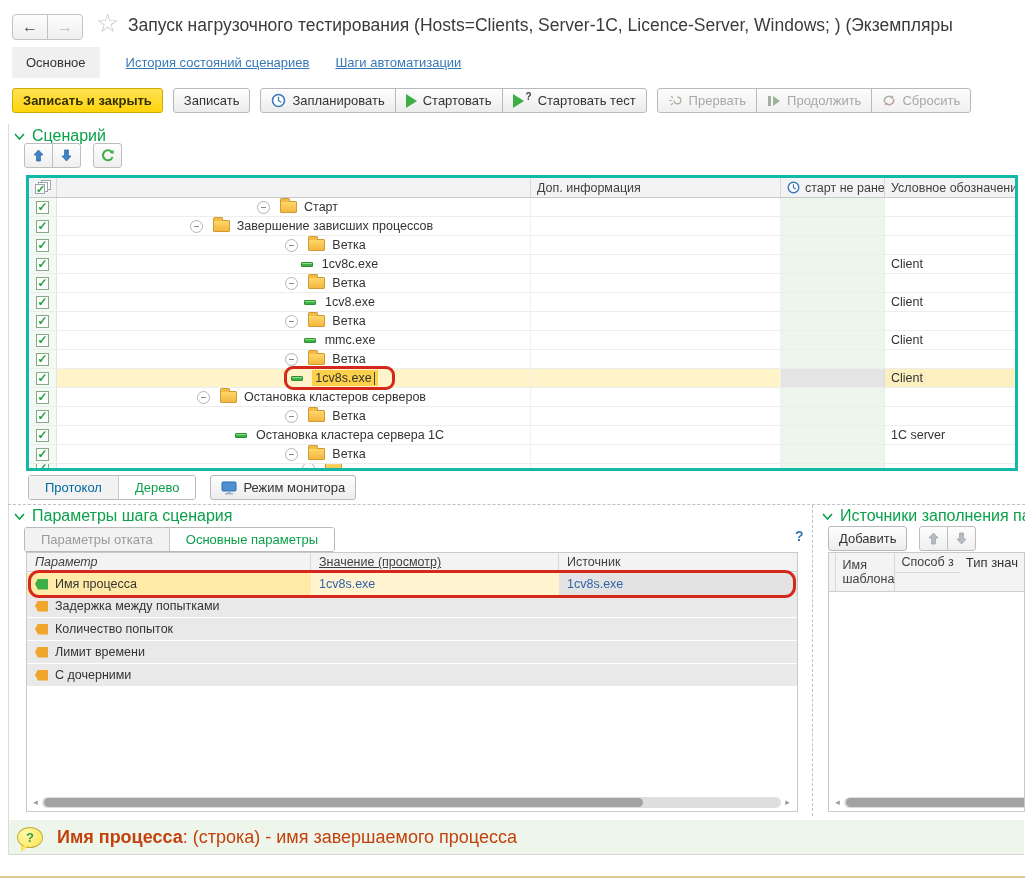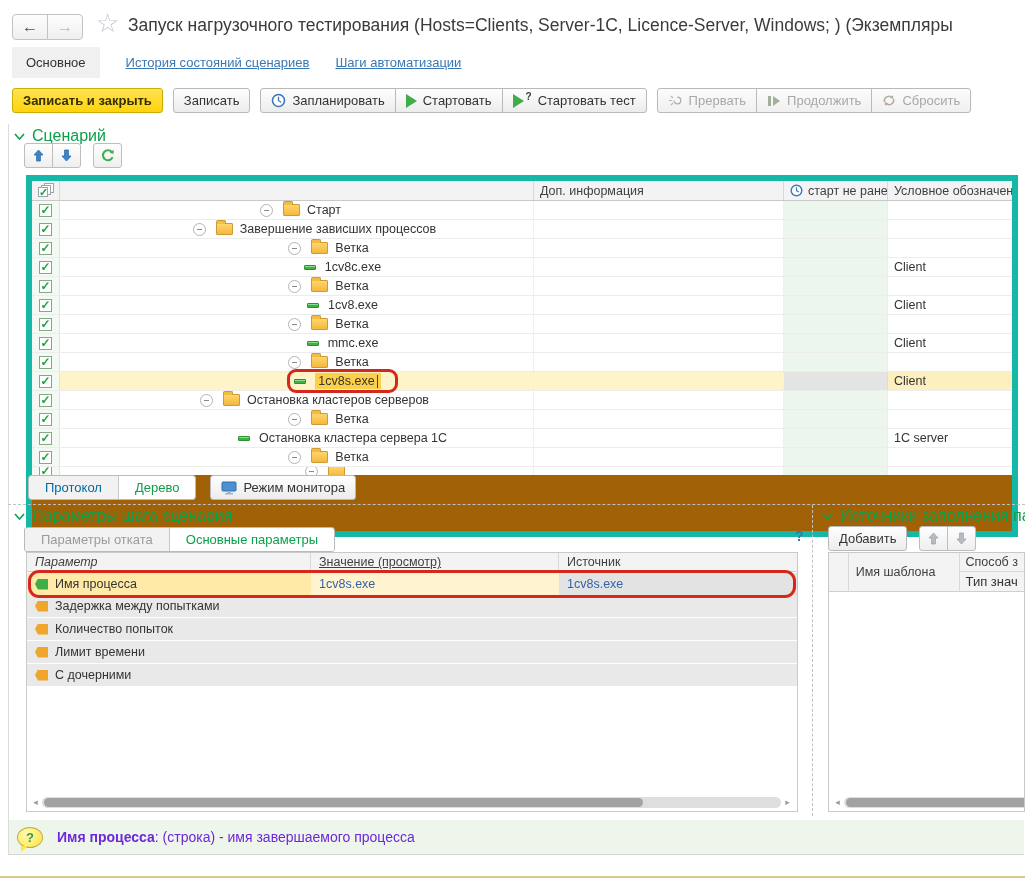--- a/index.html
+++ b/index.html
@@ -52,21 +52,21 @@
   .chev svg { display:block; }
 
   
   .treebar { left:24px; top:143px; display:flex; gap:12px; align-items:center; }
   .icobtn { width:29px; height:25px; border:1px solid #bdbdbd; border-radius:3px; background:linear-gradient(#fefefe,#efefef);
     display:flex; align-items:center; justify-content:center; cursor:pointer; }
   .icobtn.joined-l { border-radius:3px 0 0 3px; }
   .icobtn.joined-r { border-radius:0 3px 3px 0; margin-left:-1px; }
 
   
-  .treetable { left:26px; top:175px; width:992px; height:362px; border:6px solid #14b8a6; background:#a16207; overflow:hidden; }
+  .treetable { left:26px; top:175px; width:992px; height:296px; border:3px solid #14b8a6; background:#a16207; overflow:hidden; }
   .thead { display:flex; height:20px; background:#f3f3f3; border-bottom:1px solid #c9c9c9; }
   .th { font-size:12.5px; color:#3f3f3f; padding:2px 6px; border-right:1px solid #d8d8d8; display:flex; align-items:center; gap:5px; overflow:hidden; white-space:nowrap; }
   .w0 { width:28px; } .w1 { width:474px; } .w2 { width:250px; } .w3 { width:104px; } .w4 { flex:1; }
   .trow { display:flex; height:19px; border-bottom:1px solid #ededed; position:relative; background:#fff; }
   .trow.partial { height:8px; overflow:hidden; border-bottom:none; }
   .tc { display:flex; align-items:center; overflow:visible; white-space:nowrap; font-size:12.5px; }
   .tc.c0 { width:28px; background:#f3f9f3; border-right:1px solid #e2e2e2; justify-content:center; overflow:hidden; }
   .tc.c1 { width:474px; border-right:1px solid #f0f0f0;justify-content:center; }
   .tc.c2 { width:250px; border-right:1px solid #f0f0f0; }
   .tc.c3 { width:104px; background:#edf6ed; border-right:1px solid #e7efe7; }
@@ -131,38 +131,38 @@
   .ring-overlay { position:absolute; left:1px; right:1px; top:-3px; bottom:-3px; border:3px solid #d4281c;
     border-radius:11px; pointer-events:none; z-index:3; }
 
   
   .srchead { left:822px; top:507px; width:203px; overflow:hidden; }
   .srcbar { left:828px; top:526px; display:flex; gap:12px; align-items:center; }
   .stable { left:828px; top:552px; width:197px; height:260px; border:1px solid #c9c9c9; background:#fff; overflow:hidden; position:absolute; }
   .shead { display:flex; height:39px; background:#f3f3f3; border-bottom:1px solid #cfcfcf; }
   .sh { border-right:1px solid #d8d8d8; font-size:12.5px; color:#3f3f3f; }
   .sw0 { width:22px; } .sw1 { width:123px; display:flex; align-items:center; padding-left:7px; }
-  .sw2 { flex:1; display:flex; flex-direction:column; }
+  .sw2 { flex:1; display:flex; }
   .sw2 > div { height:19.5px; padding:2px 6px; white-space:nowrap; overflow:hidden; }
   .sw2 > div:first-child { border-bottom:1px solid #d8d8d8; }
 
   
   .hscroll { position:absolute; height:13px; display:flex; align-items:center; background:transparent; }
   .hs-arrow { width:13px; text-align:center; color:#9a9a9a; font-size:9px; line-height:13px; flex:none; }
   .hs-track { flex:1; height:11px; background:#dedede; border-radius:6px; position:relative; }
   .hs-thumb { position:absolute; top:1px; height:9px; background:#a2a2a2; border-radius:5px; }
 
   
   .helpstrip { left:9px; top:820px; width:1015px; height:34px; background:#eef6ec; display:flex; align-items:center; }
   .qbubble { width:26px; height:21px; border-radius:50%; background:radial-gradient(circle at 35% 30%, #fff9ad, #ffe44a);
     border:1px solid #bfae3e; margin-left:8px; position:relative; display:flex; align-items:center; justify-content:center;
     color:#2f9e44; font-weight:bold; font-size:13px; flex:none; }
   .qbubble::after { content:""; position:absolute; left:3px; bottom:-5px; width:0; height:0;
     border-top:6px solid #ffe44a; border-right:7px solid transparent; }
-  .helptext { margin-left:14px; font-size:14px; color:#6d28d9; }
+  .helptext { margin-left:14px; font-size:18px; color:#c2410c; }
   .helpterm { font-weight:bold; }
 
   .tanline { left:0; top:876px; width:1025px; height:2px; background:#d9c88f; }
 
   svg { display:block; }
 </style>
 </head>
 <body>
 
 <div class="abs navgroup">

